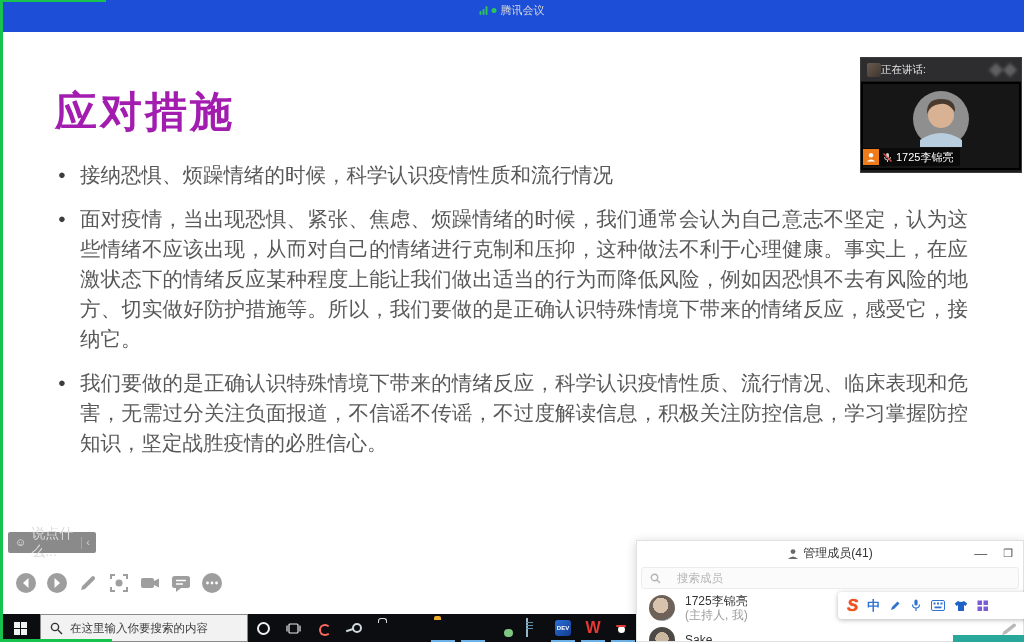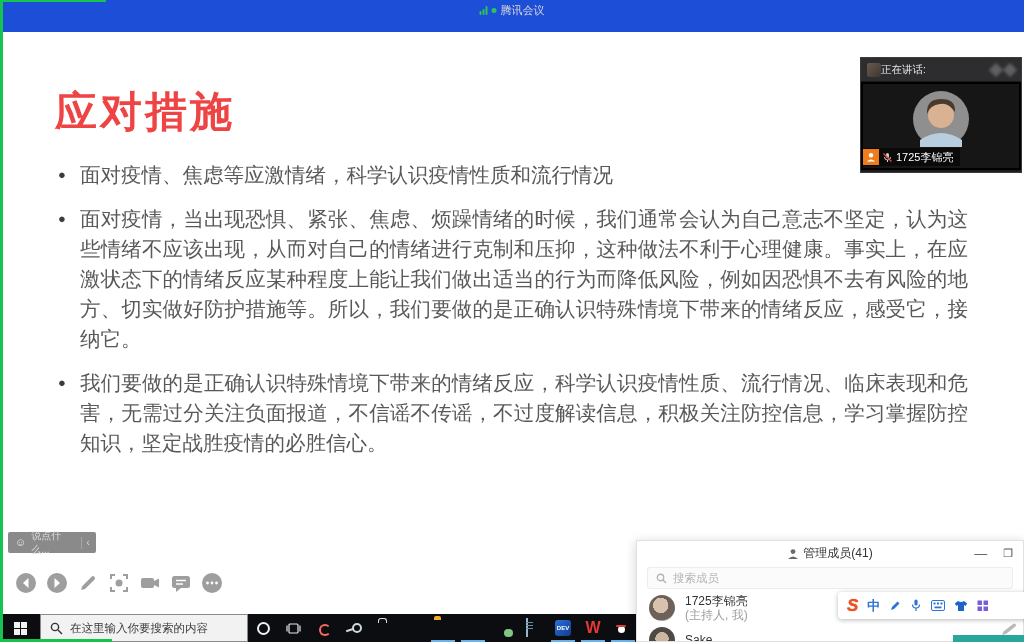--- a/index.html
+++ b/index.html
@@ -16,21 +16,21 @@
   .topbar { position:absolute; left:0; top:0; width:1024px; height:32px; background:#1d4ed8; z-index:2; }
   .meeting-pill { position:absolute; left:50%; top:2px; transform:translateX(-50%); height:16px; display:flex; align-items:center; gap:4px; }
   .sig { display:flex; align-items:flex-end; gap:1px; height:9px; }
   .sig i { display:block; width:2px; background:#2bc45a; border-radius:1px; }
   .sig i:nth-child(1){height:4px;} .sig i:nth-child(2){height:6px;} .sig i:nth-child(3){height:9px;}
   .green-dot { width:5px; height:5px; border-radius:50%; background:#2bc45a; }
   .meeting-label { color:#d8d8d8; font-size:11px; }
 
   
   .slide { position:absolute; left:3px; top:32px; width:1021px; height:582px; background:#fff; }
-  .slide-title { position:absolute; left:52px; top:52px; font-size:42px; font-weight:800; color:#ef4444; letter-spacing:3px; }
+  .slide-title { position:absolute; left:52px; top:52px; font-size:42px; font-weight:800; color:#a21caf; letter-spacing:3px; }
   .bullets { position:absolute; left:55px; top:128px; width:910px; }
   .bullet { display:flex; margin-bottom:14px; }
   .bullet .dot { width:22px; flex:0 0 22px; font-size:13px; line-height:30px; color:#3c3c3c; }
   .bullet p { flex:1; font-size:20.5px; line-height:30px; color:#595959; text-align:justify; text-justify:inter-ideograph; }
 
   
   .speaker-panel { position:absolute; left:860px; top:57px; width:162px; height:116px; background:#1d1d1d; border:1px solid #3c3c3c; z-index:3; }
   .sp-header { height:24px; background:#2d2d30; display:flex; align-items:center; gap:0; padding:0 6px; border-bottom:1px solid #1a1a1a; }
   .sp-mini { width:14px; height:14px; background:linear-gradient(135deg,#6b5a4e,#3d3630); border-radius:2px; }
   .sp-label { color:#e6e6e6; font-size:10.5px; }
@@ -38,35 +38,35 @@
   .sp-blur i { width:10px; height:10px; background:#8a8a8a; transform:rotate(45deg); filter:blur(1.5px); opacity:.55; }
   .sp-video { position:relative; height:88px; background:#161616; border:2px solid #000; }
   .sp-avatar { position:absolute; left:50%; top:6px; transform:translateX(-50%); }
   .sp-namebar { position:absolute; left:0; bottom:2px; height:18px; display:flex; align-items:center; gap:3px; background:rgba(8,8,8,.78); padding-right:7px; }
   .sp-badge { width:16px; height:16px; background:#ef7c1b; display:flex; align-items:center; justify-content:center; }
   .sp-name { color:#fff; font-size:11px; }
 
   
   .chat-pill { position:absolute; left:8px; top:532px; width:88px; height:21px; background:rgba(122,122,122,.88); border-radius:2px; display:flex; align-items:center; z-index:3; }
   .chat-smiley { font-size:11px; color:#e8e8e8; margin:0 5px 0 7px; line-height:1; }
-  .chat-text { font-size:10px; color:#dcdcdc; flex:1; }
+  .chat-text { font-size:14px; color:#dcdcdc; flex:1; }
   .chat-div { width:1px; height:12px; background:#a5a5a5; margin:0 4px; }
   .chat-chevron { font-size:11px; color:#d0d0d0; margin-right:6px; line-height:1; }
 
   
   .share-toolbar { position:absolute; left:15px; top:572px; display:flex; gap:9px; z-index:3; }
   .tool-btn { width:22px; height:22px; display:flex; align-items:center; justify-content:center; cursor:pointer; }
 
   
   .member-panel { position:absolute; left:636px; top:540px; width:388px; height:102px; background:#fff; border:1px solid #e1e1e1; box-shadow:0 2px 10px rgba(0,0,0,.18); z-index:5; overflow:hidden; }
   .mp-titlebar { position:relative; height:25px; display:flex; align-items:center; justify-content:center; gap:4px; font-size:12px; color:#333; }
   .mp-controls { position:absolute; right:10px; top:0; height:25px; display:flex; align-items:center; gap:16px; color:#555; }
   .mp-min { font-size:13px; cursor:pointer; }
   .mp-max { font-size:11px; cursor:pointer; }
-  .mp-search { margin:1px 10px 3px; height:22px; background:#fbfbfb; border:1px solid #ececec; border-radius:3px; display:flex; align-items:center; gap:6px; padding:0 8px; }
+  .mp-search { margin:1px 4px 3px; height:22px; background:#fbfbfb; border:1px solid #ececec; border-radius:3px; display:flex; align-items:center; gap:16px; padding:0 8px; }
   .mp-search input { flex:1; border:0; background:transparent; outline:none; font-size:11.5px; color:#333; font-family:inherit; }
   .mp-search input::placeholder { color:#b5b5b5; }
   .mp-row { display:flex; align-items:center; gap:10px; padding:3px 12px; }
   .mp-avatar { width:26px; height:26px; border-radius:50%; flex:0 0 26px; }
   .av1 { background:radial-gradient(circle at 45% 40%, #d8c2ae 0 36%, #6e6258 37% 70%, #9aa0a6 71%); }
   .av2 { background:radial-gradient(circle at 50% 45%, #cbb8a0 0 34%, #4d4a45 35% 68%, #8d9aa5 69%); }
   .mp-name { font-size:12px; color:#333; line-height:13px; }
   .mp-role { font-size:12px; color:#9c9c9c; line-height:12px; margin-top:1px; }
 
   
@@ -131,21 +131,21 @@
       <span class="green-dot"></span>
       <span class="meeting-label">腾讯会议</span>
     </div>
   </div>
 
   <div class="slide">
     <div class="slide-title">应对措施</div>
     <div class="bullets">
       <div class="bullet">
         <span class="dot">●</span>
-        <p>面对疫情、焦虑等应激情绪，科学认识疫情性质和流行情况</p>
+        <p>接纳恐惧、烦躁情绪的时候，科学认识疫情性质和流行情况</p>
       </div>
       <div class="bullet">
         <span class="dot">●</span>
         <p>面对疫情，当出现恐惧、紧张、焦虑、烦躁情绪的时候，我们通常会认为自己意志不坚定，认为这些情绪不应该出现，从而对自己的情绪进行克制和压抑，这种做法不利于心理健康。事实上，在应激状态下的情绪反应某种程度上能让我们做出适当的行为而降低风险，例如因恐惧不去有风险的地方、切实做好防护措施等。所以，我们要做的是正确认识特殊情境下带来的情绪反应，感受它，接纳它。</p>
       </div>
       <div class="bullet">
         <span class="dot">●</span>
         <p>我们要做的是正确认识特殊情境下带来的情绪反应，科学认识疫情性质、流行情况、临床表现和危害，无需过分关注负面报道，不信谣不传谣，不过度解读信息，积极关注防控信息，学习掌握防控知识，坚定战胜疫情的必胜信心。</p>
       </div>
     </div>

